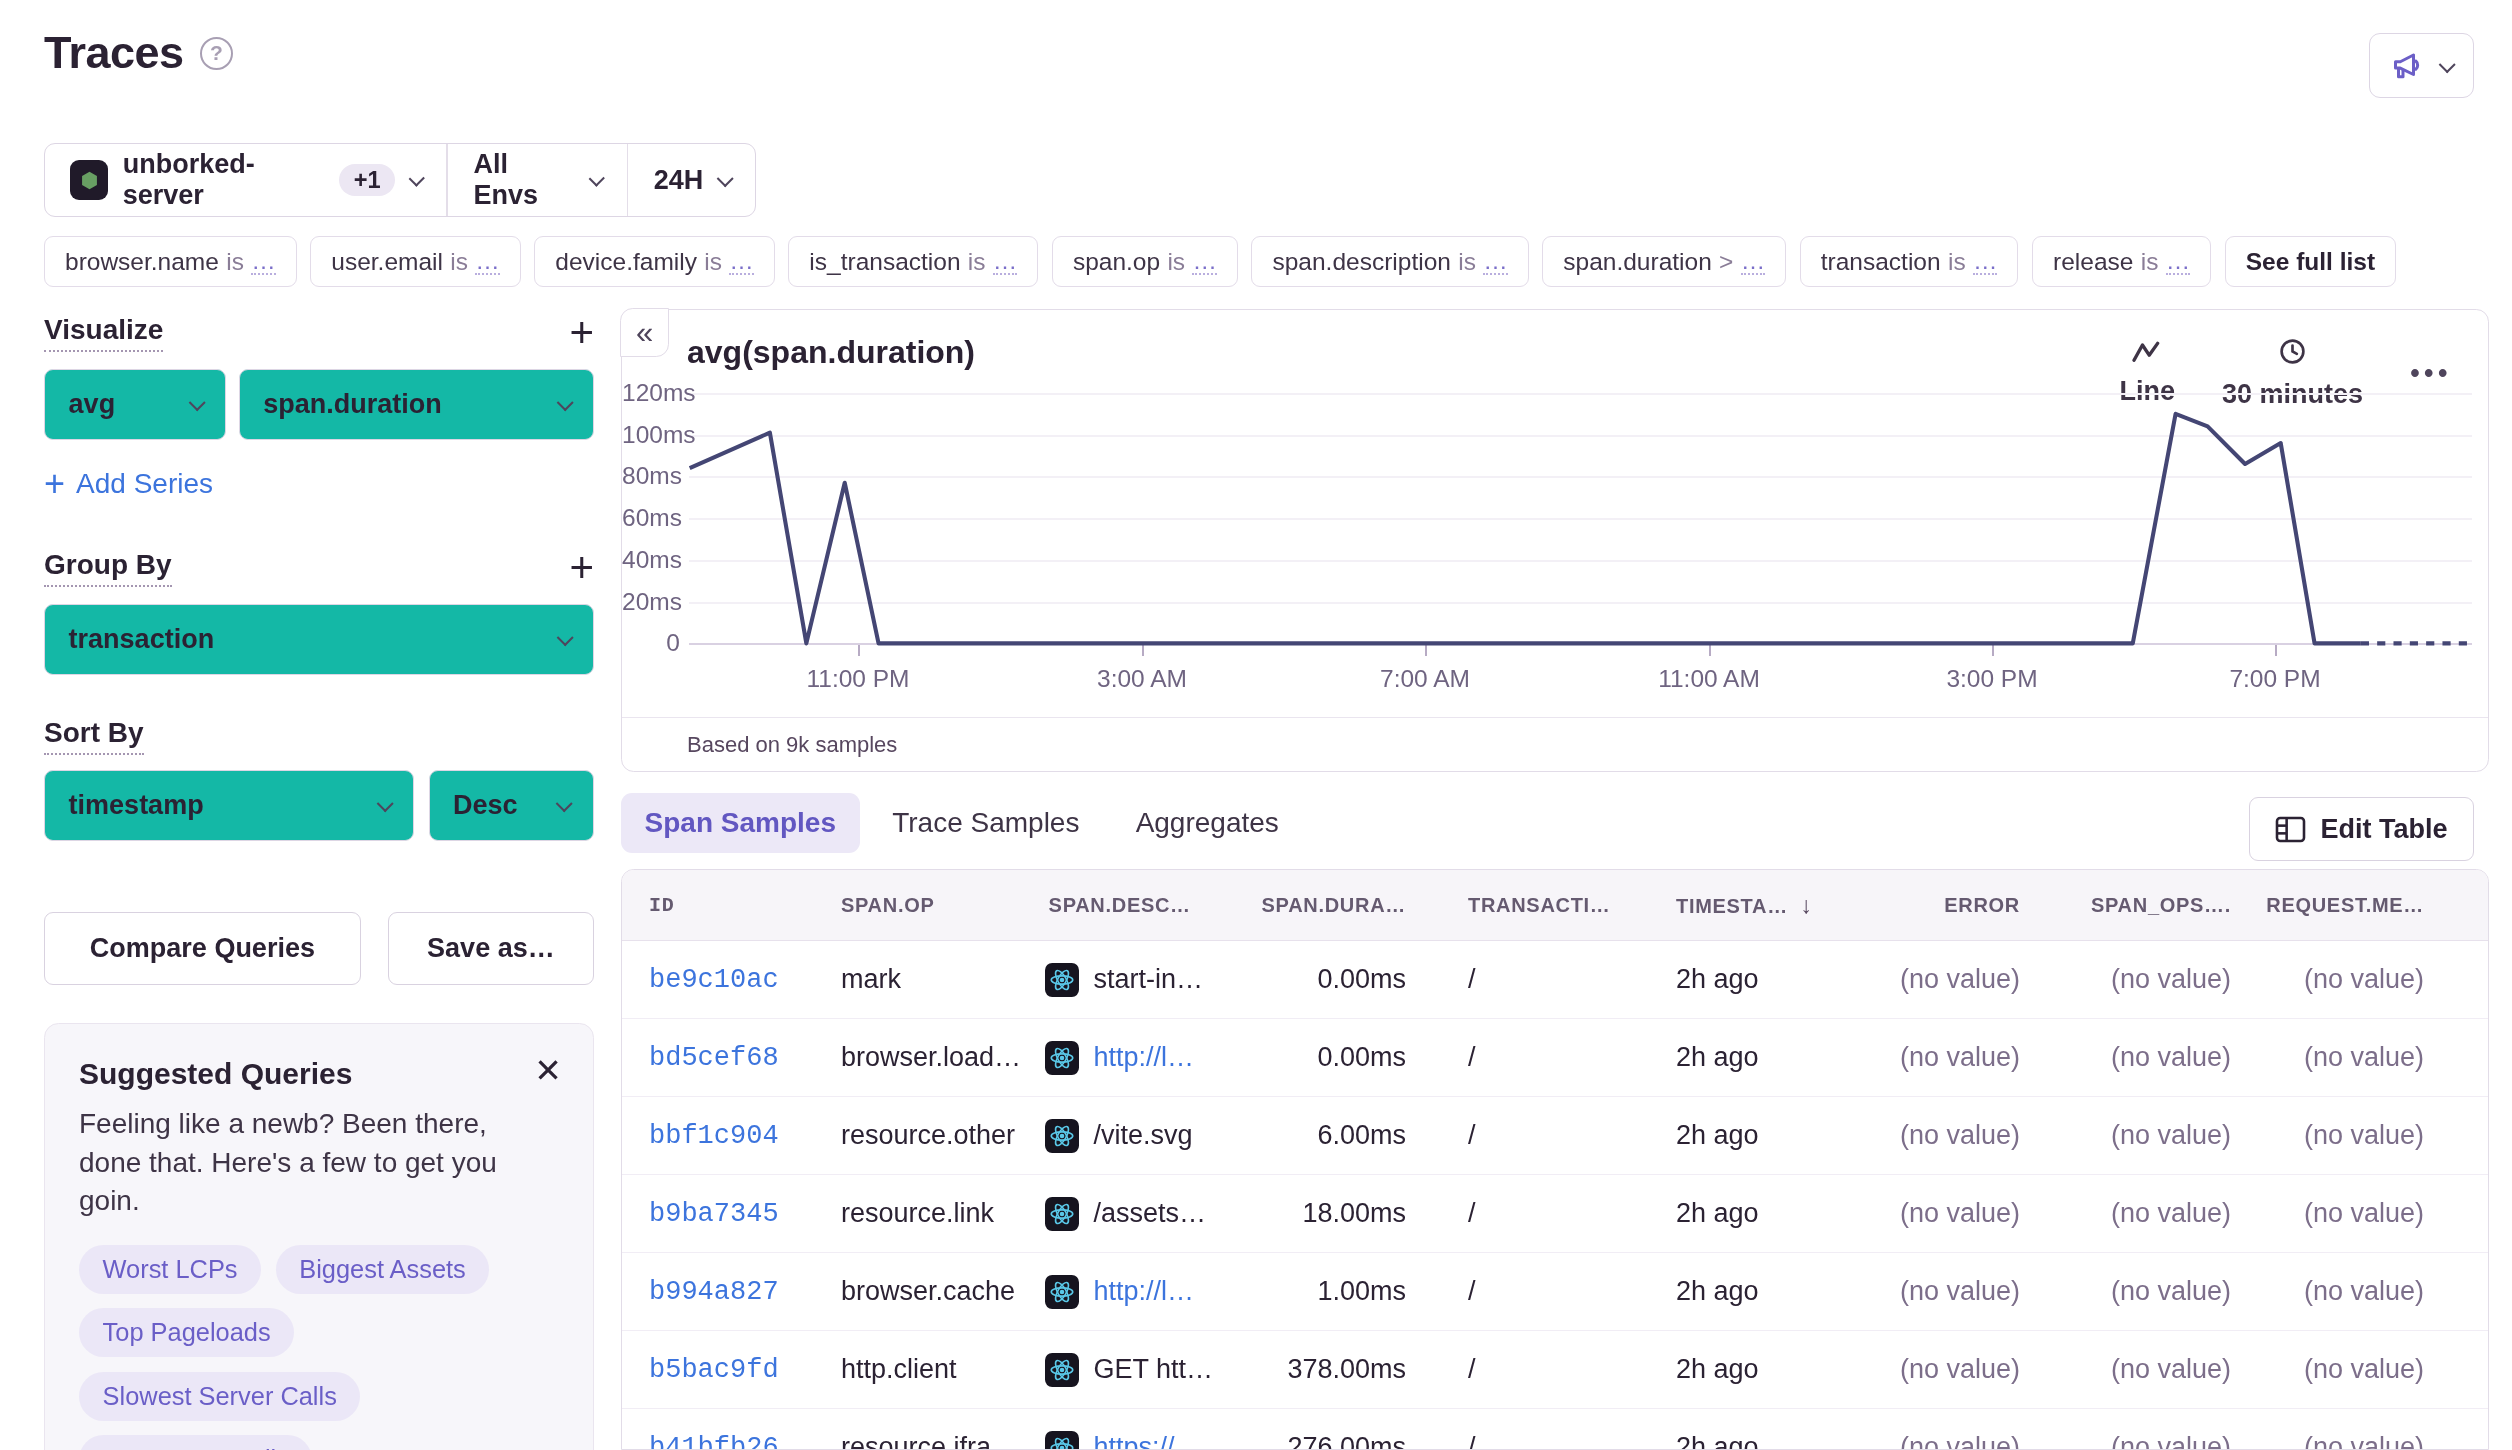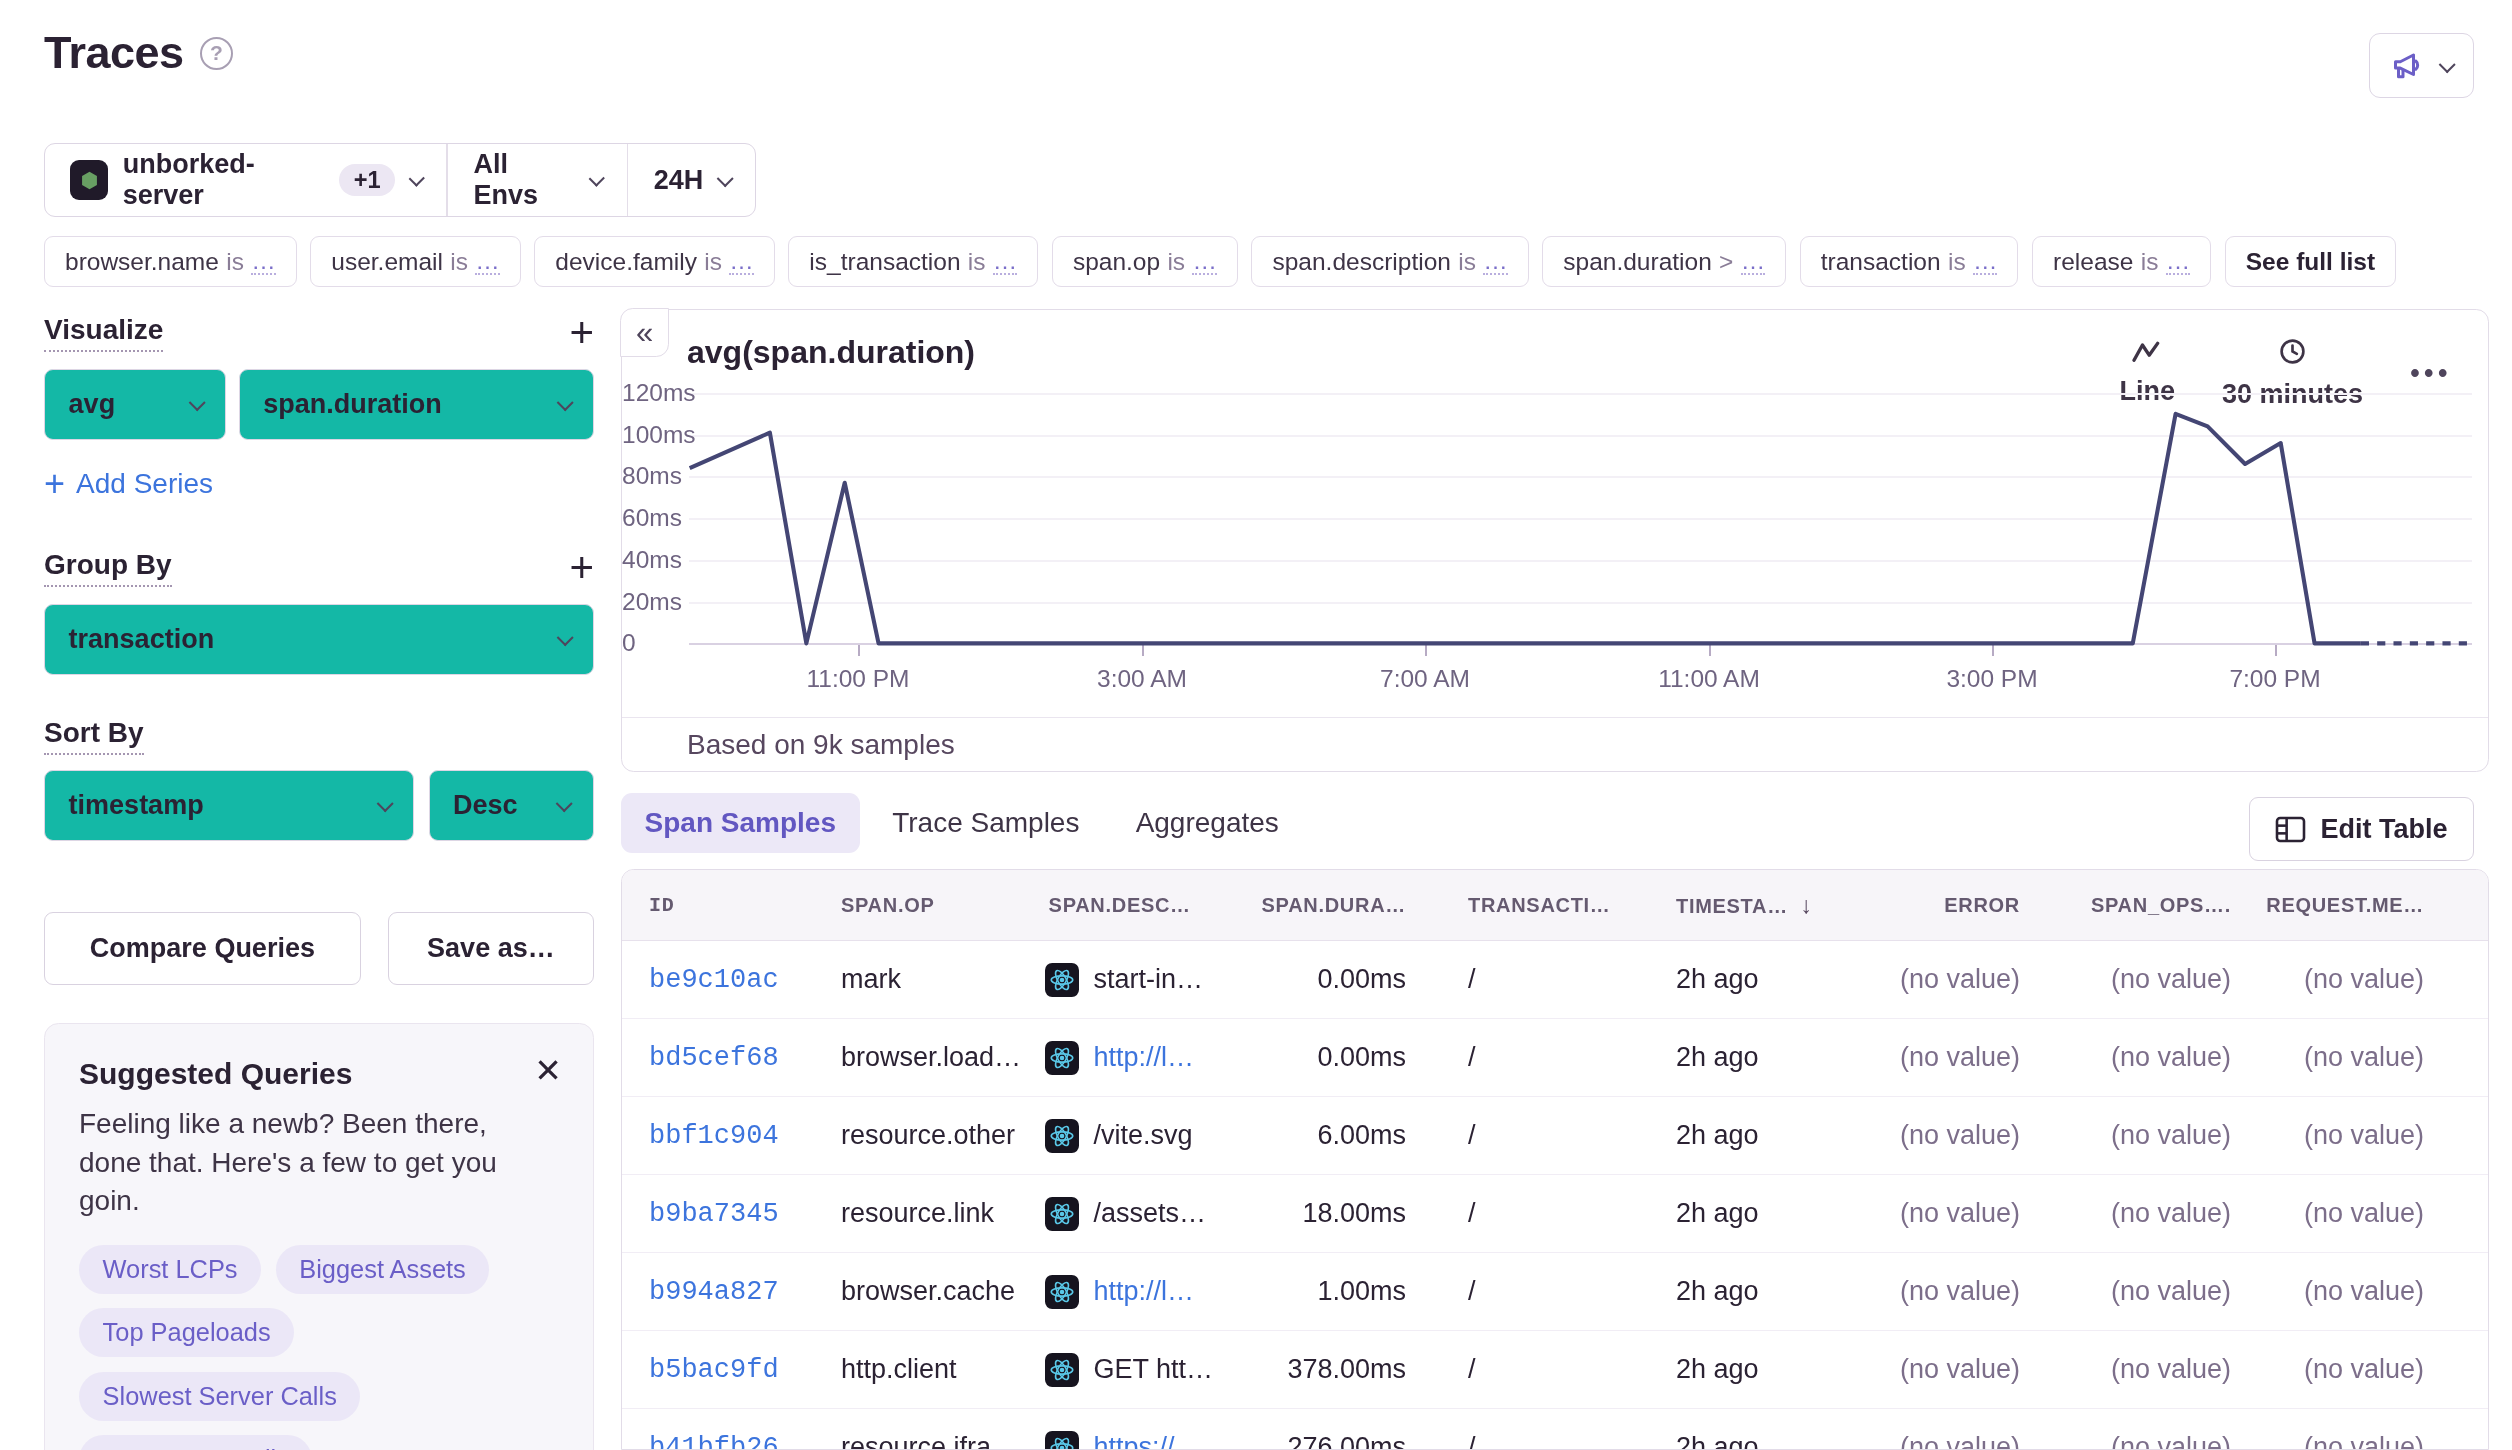--- a/index.html
+++ b/index.html
@@ -59,28 +59,28 @@
   .chart-panel{position:absolute;left:621px;top:309px;width:1868px;height:463px;border:1.8px solid #e2dce8;
                border-radius:12.7px;background:#fff;}
   .collapse-btn{position:absolute;left:-1.8px;top:-1.8px;width:49px;height:49px;border:1.8px solid #e2dce8;background:#fff;
                 border-radius:12.7px 0 12.7px 0;display:flex;align-items:center;justify-content:center;
                 font-size:31px;color:#4f455c;}
   .chart-title{position:absolute;left:65px;top:23.6px;font-size:32px;font-weight:700;}
   .chart-ctrls{position:absolute;right:36px;top:27px;display:flex;align-items:center;gap:47px;
                font-size:27px;font-weight:700;color:#3e3446;}
   .ctrl{display:flex;align-items:center;gap:12.7px;flex-direction:column;}
   .more-dots{letter-spacing:4.5px;font-weight:700;color:#4f455c;}
-  .ylab{position:absolute;left:0;width:58px;font-size:24.5px;color:#6f6481;}
+  .ylab{position:absolute;left:0;width:58px;text-align:right;font-size:24.5px;color:#6f6481;}
   .plot{position:absolute;left:67px;top:83px;width:1783px;height:250px;}
   .grid{position:absolute;left:0;right:0;height:1.8px;background:#f3f0f6;}
   .grid.base{background:#d9d1e2;}
   .xtick{position:absolute;top:252px;width:1.8px;height:11px;background:#b7abc4;}
   .xlab{position:absolute;top:272px;transform:translateX(-50%);font-size:24.5px;color:#6f6481;white-space:nowrap;}
   .chart-foot{position:absolute;left:0;right:0;bottom:0;height:54px;border-top:1.8px solid #eae5ef;
-              display:flex;align-items:center;padding-left:65px;font-size:28px;color:#57475f;}
+              display:flex;align-items:center;padding-left:65px;font-size:22px;color:#57475f;}
   
   .tabs{position:absolute;left:621px;top:793px;display:flex;align-items:center;gap:9px;}
   .tab{height:60px;display:flex;align-items:center;padding:0 23.6px;border-radius:11px;font-size:28px;color:#3e3446;}
   .tab.active{background:#ece8f7;color:#6257c1;font-weight:700;}
   .edit-btn{position:absolute;right:38px;top:797px;height:64px;padding:0 25.4px;gap:14.5px;display:flex;align-items:center;}
   
   .table{position:absolute;left:621px;top:869px;width:1868px;height:581px;border:1.8px solid #e2dce8;
          border-radius:12.7px 12.7px 0 0;overflow:hidden;background:#fff;}
   .thead,.trow{display:grid;grid-template-columns:219px 204px 213px 159px 195px 213px 218px 209px 1fr;align-items:center;}
   .thead{height:71px;background:#f7f5f9;border-bottom:1.8px solid #e7e1ec;font-size:20px;font-weight:700;

